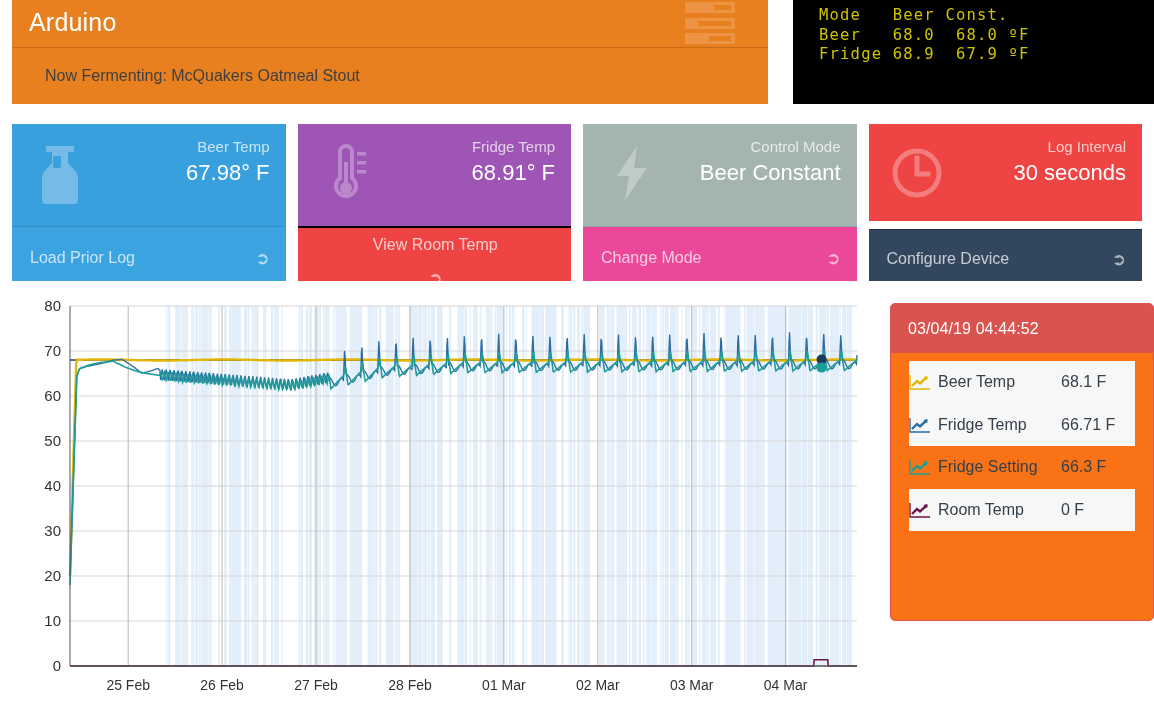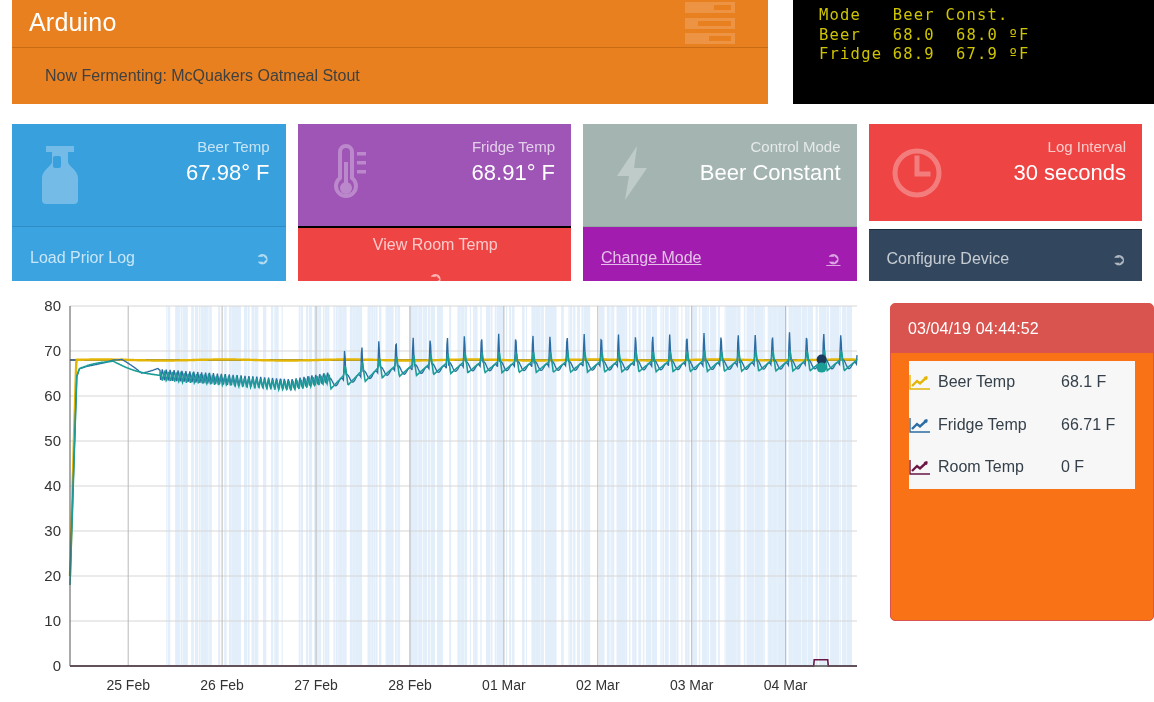--- a/index.html
+++ b/index.html
@@ -126,21 +126,21 @@
     cursor: pointer;
     gap: 16px;
   }
   .card-footer .chev { font-size: 17px; opacity: .85; line-height: 1; }
 
   .card.blue   .card-body { background: #38a0dd; }
   .card.blue   .card-footer { background: #3ba4e0; border-top: 1px solid #2f8cc4; }
   .card.purple .card-body { background: #9e55b5; }
   .card.purple .card-footer { background: #ef4444; border-top: 2px solid #000000; flex-direction: column; }
   .card.gray   .card-body { background: #a4b5b1; }
-  .card.gray   .card-footer { background: #a21caf; border-top: 1px solid #93a5a1; text-decoration: underline; }
+  .card.gray   .card-footer { background: #ec4899; border-top: 1px solid #93a5a1; }
   .card.navy   .card-body { background: #ef4444; text-align: center; }
   .card.navy   .card-footer { background: #32475e; border-top: 1px solid #1f2e3e; margin-top: 8px; }
 
   
   .chart-wrap {
     position: absolute; left: 12px; top: 294px;
     width: 858px; height: 408px;
   }
   .chart-svg { display: block; width: 858px; height: 408px; }
 
@@ -751,20 +751,31 @@
           <span class="tt-icon">
             <svg width="22" height="16" viewBox="0 0 22 16" xmlns="http://www.w3.org/2000/svg">
               <path d="M1 1 V15 H21" fill="none" stroke="#2b6ca3" stroke-width="1.4"></path>
               <path d="M3 12 L8 7 L11 9.5 L18 3" fill="none" stroke="#2b6ca3" stroke-width="2.4"></path>
               <path d="M14.5 3 L18.5 2.3 L18 6.2 Z" fill="#2b6ca3"></path>
             </svg>
           </span>
           <span class="tt-name">Fridge Temp</span>
           <span class="tt-val">66.71 F</span>
         </div>
+        <div class="tt-row">
+          <span class="tt-icon">
+            <svg width="22" height="16" viewBox="0 0 22 16" xmlns="http://www.w3.org/2000/svg">
+              <path d="M1 1 V15 H21" fill="none" stroke="#1a9e97" stroke-width="1.4"></path>
+              <path d="M3 12 L8 7 L11 9.5 L18 3" fill="none" stroke="#1a9e97" stroke-width="2.4"></path>
+              <path d="M14.5 3 L18.5 2.3 L18 6.2 Z" fill="#1a9e97"></path>
+            </svg>
+          </span>
+          <span class="tt-name">Fridge Setting</span>
+          <span class="tt-val">66.3 F</span>
+        </div>
         <div class="tt-row odd">
           <span class="tt-icon">
             <svg width="22" height="16" viewBox="0 0 22 16" xmlns="http://www.w3.org/2000/svg">
               <path d="M1 1 V15 H21" fill="none" stroke="#6b1545" stroke-width="1.4"></path>
               <path d="M3 12 L8 7 L11 9.5 L18 3" fill="none" stroke="#6b1545" stroke-width="2.4"></path>
               <path d="M14.5 3 L18.5 2.3 L18 6.2 Z" fill="#6b1545"></path>
             </svg>
           </span>
           <span class="tt-name">Room Temp</span>
           <span class="tt-val">0 F</span>

